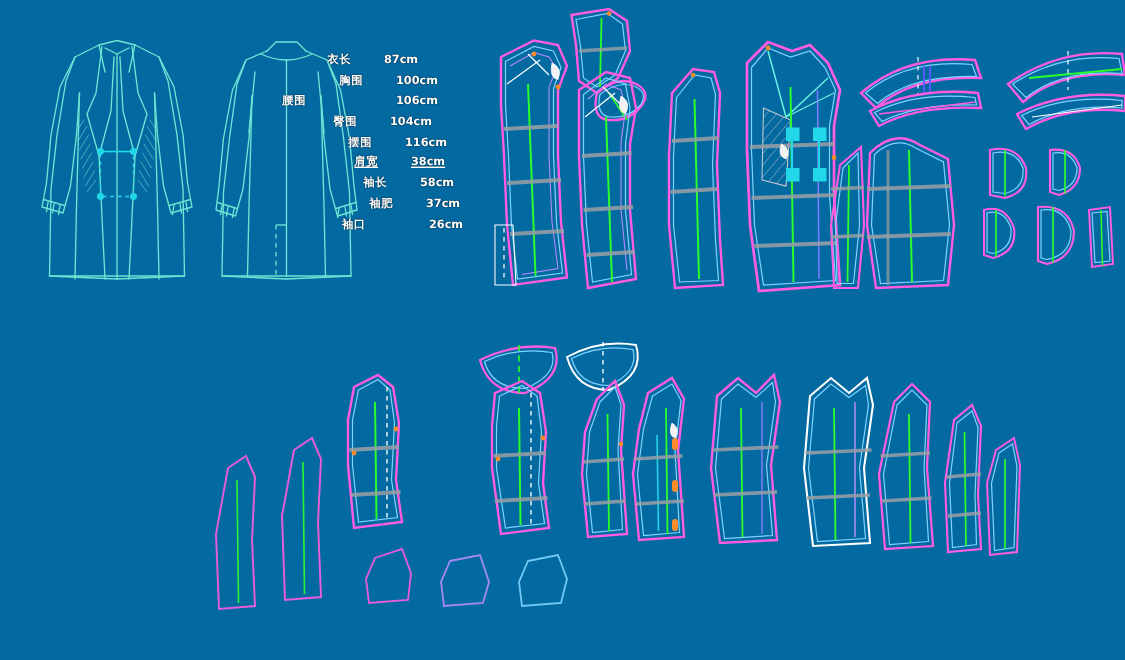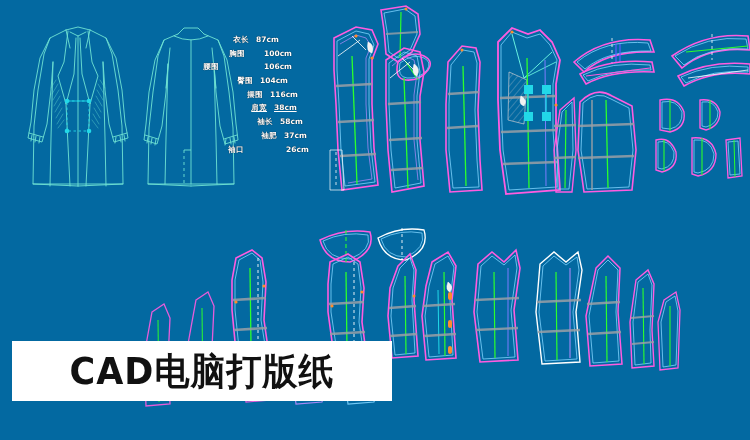--- a/index.html
+++ b/index.html
@@ -46,24 +46,25 @@
   .spec-label {
     letter-spacing: 0.4px;
     font-weight: bold;
   }
   .spec-value {
     display: inline-block;
     min-width: 34px;
     text-align: left;
     padding-left: 7px;
     font-weight: bold;
+    margin-left: 15px;
   }
   
   .spec-row:nth-child(1) { padding-right: 30px; }
-  .spec-row:nth-child(2) { padding-right: 22px; gap: 12px; }
+  .spec-row:nth-child(2) { padding-right: 22px; }
   .spec-row:nth-child(3) { padding-right: 22px; gap: 38px; }
   .spec-row:nth-child(4) { padding-right: 26px; }
   .spec-row:nth-child(5) { padding-right: 16px; padding-left: 35px; }
   .spec-row:nth-child(6) { padding-right: 12px; text-decoration: underline; }
   .spec-row:nth-child(7) { padding-right: 6px; }
   .spec-row:nth-child(8) { padding-right: 2px; }
   .spec-row:nth-child(9) { padding-right: 0px; justify-content: space-between; }
 
   
   #pattern-field {
@@ -537,17 +538,14 @@
       <path d="M196 300 L208 292 L214 306 L212 348 L214 398 L190 400 L188 344 Z" fill="none" stroke="#ff5ce0" stroke-width="1.3"></path>
       <line x1="202" y1="308" x2="203" y2="396" stroke="#2bff2b" stroke-width="1.1"></line>
       <path d="M152 312 L164 304 L170 318 L168 360 L170 404 L146 406 L144 356 Z" fill="none" stroke="#ff5ce0" stroke-width="1.3"></path>
       <line x1="158" y1="320" x2="159" y2="402" stroke="#2bff2b" stroke-width="1.1"></line>
       <path d="M250 372 L268 366 L274 382 L272 400 L246 402 L244 386 Z" fill="none" stroke="#ff5ce0" stroke-width="1.2"></path>
       <path d="M300 374 L320 370 L326 388 L322 402 L296 404 L294 388 Z" fill="none" stroke="#b98cff" stroke-width="1.2"></path>
       <path d="M352 374 L372 370 L378 386 L374 402 L348 404 L346 388 Z" fill="none" stroke="#7fd4ff" stroke-width="1.2"></path>
     </g>
   </svg>
 
-  <div id="watermark-banner">
-    <span id="watermark-text">CAD电脑打版纸</span>
-  </div>
 
 </div>
 
 </body></html>

